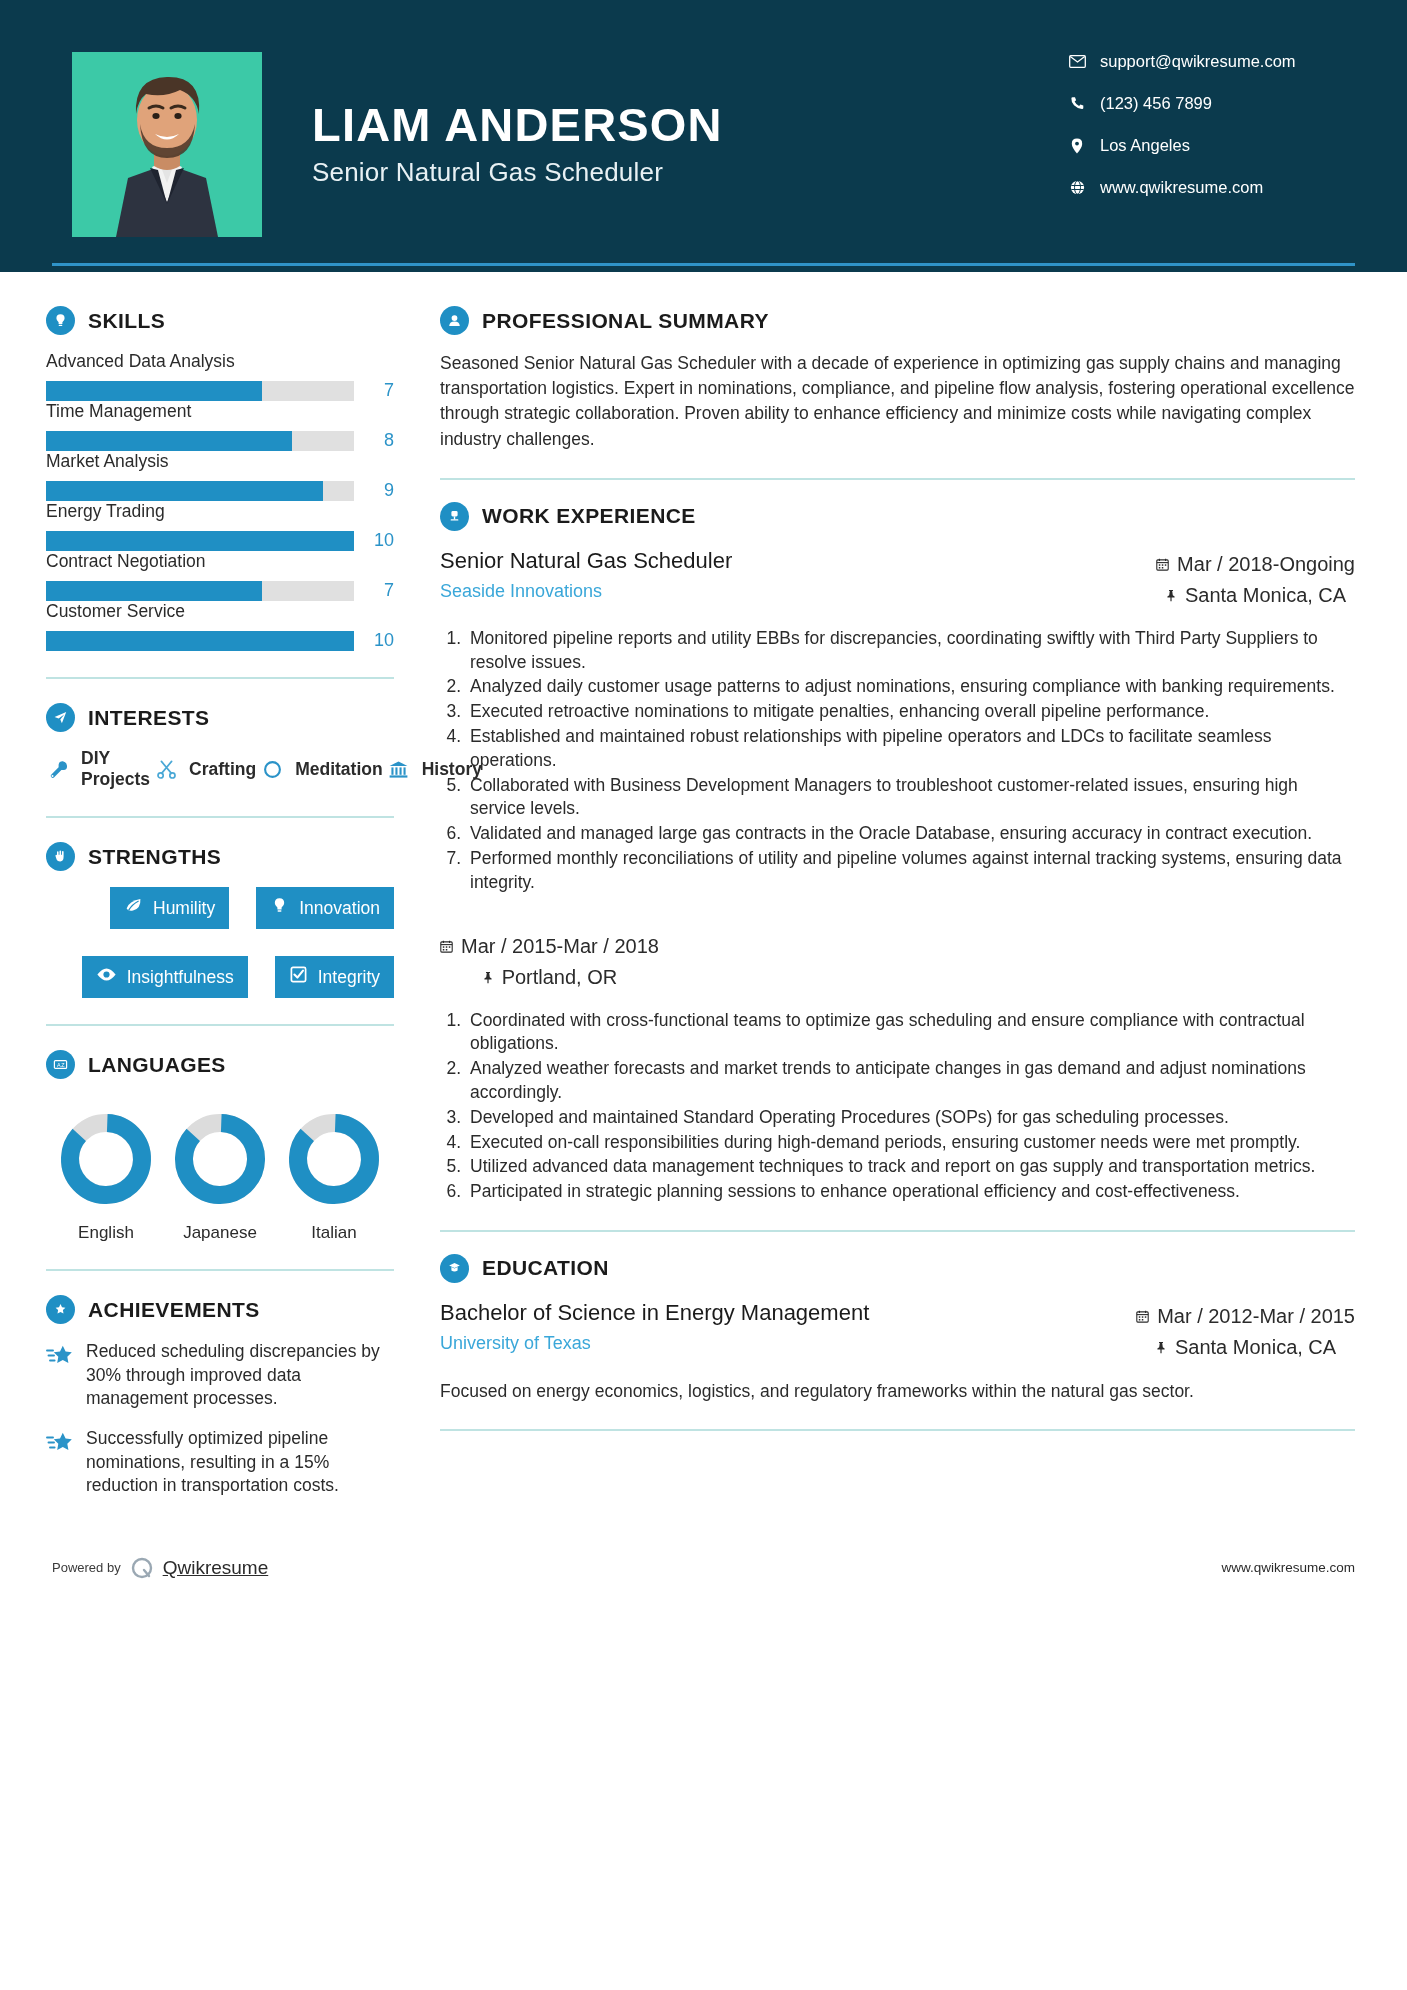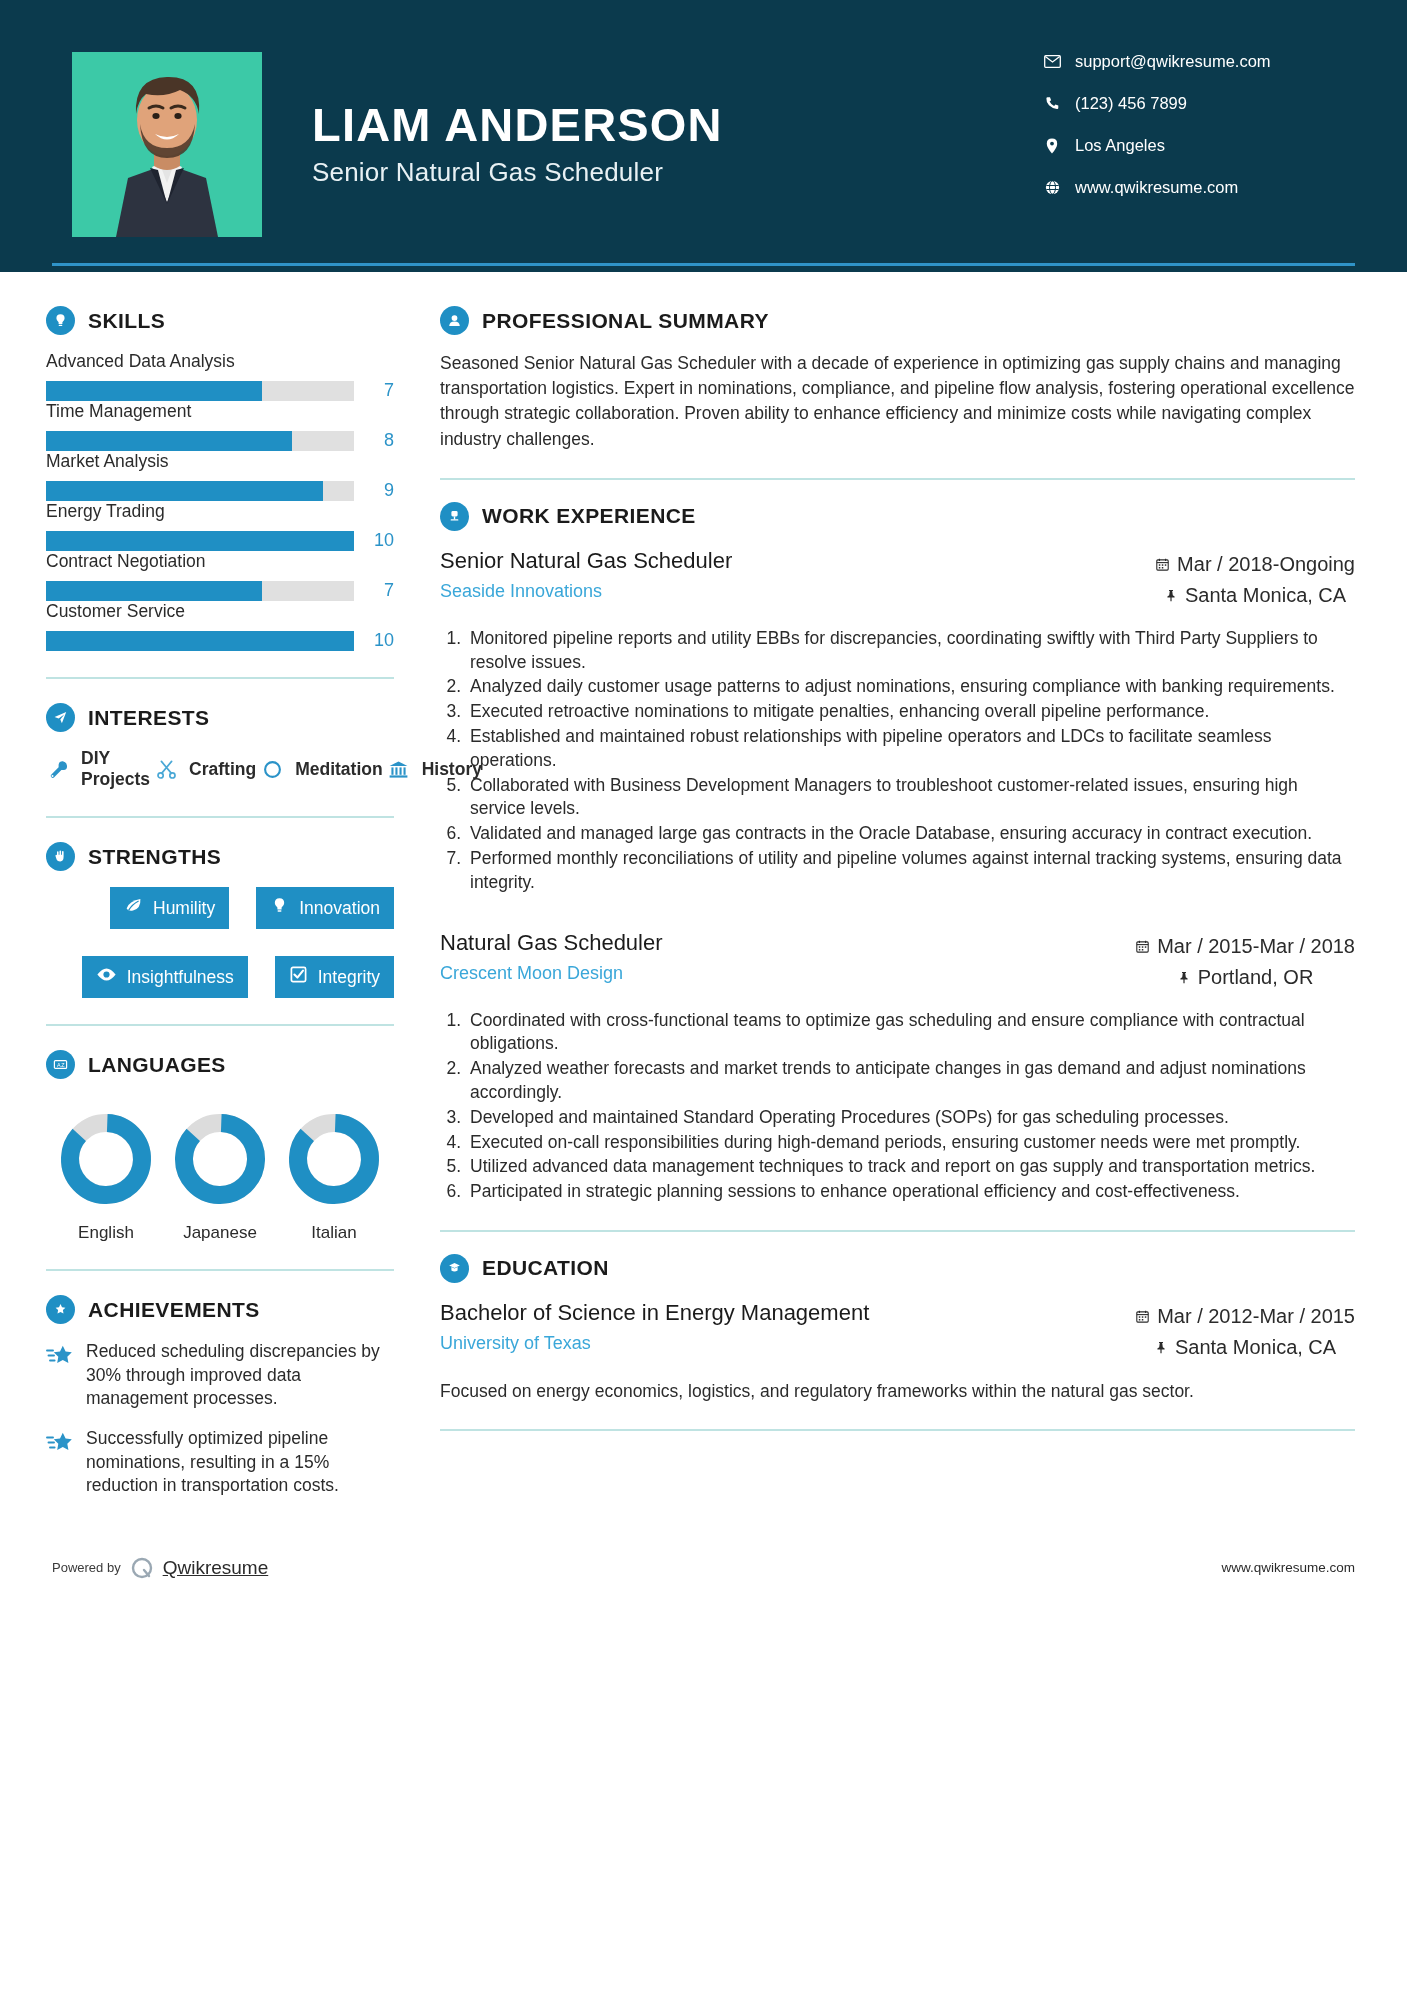--- a/index.html
+++ b/index.html
@@ -47,21 +47,21 @@
   }
   .job-title {
     color: #e8f1f4;
     font-size: 26px;
     font-weight: 400;
     margin-top: 8px;
     letter-spacing: .2px;
   }
   .contact {
     position: absolute;
-    right: 68px;
+    right: 43px;
     top: 52px;
     width: 300px;
   }
   .contact-row {
     display: flex;
     align-items: center;
     color: #ffffff;
     font-size: 16.5px;
     margin-bottom: 23px;
     white-space: nowrap;
@@ -672,24 +672,20 @@
                 <li>Analyzed daily customer usage patterns to adjust nominations, ensuring compliance with banking requirements.</li>
                 <li>Executed retroactive nominations to mitigate penalties, enhancing overall pipeline performance.</li>
                 <li>Established and maintained robust relationships with pipeline operators and LDCs to facilitate seamless operations.</li>
                 <li>Collaborated with Business Development Managers to troubleshoot customer-related issues, ensuring high service levels.</li>
                 <li>Validated and managed large gas contracts in the Oracle Database, ensuring accuracy in contract execution.</li>
                 <li>Performed monthly reconciliations of utility and pipeline volumes against internal tracking systems, ensuring data integrity.</li>
               </ol>
             </div>
             <div class="job" style="margin-top: 34px;">
               <div class="job-head">
-                <div class="job-left">
-                  <div class="job-role">Natural Gas Scheduler</div>
-                  <div class="job-company">Crescent Moon Design</div>
-                </div>
                 <div class="job-meta">
                   <div class="meta-row">
                     <span><svg width="13" height="13" viewBox="0 0 13 13">
                         <rect x="0.8" y="1.9" width="11.4" height="10.2" rx="1" fill="none" stroke="#2b2b2b" stroke-width="1.1"></rect>
                         <path d="M0.8 4.6 H12.2" stroke="#2b2b2b" stroke-width="1.1"></path>
                         <path d="M3.4 0.7 V2.9 M9.6 0.7 V2.9" stroke="#2b2b2b" stroke-width="1.1"></path>
                         <rect x="2.8" y="6.3" width="1.5" height="1.5" fill="#2b2b2b"></rect>
                         <rect x="5.8" y="6.3" width="1.5" height="1.5" fill="#2b2b2b"></rect>
                         <rect x="8.8" y="6.3" width="1.5" height="1.5" fill="#2b2b2b"></rect>
                         <rect x="2.8" y="9" width="1.5" height="1.5" fill="#2b2b2b"></rect>

